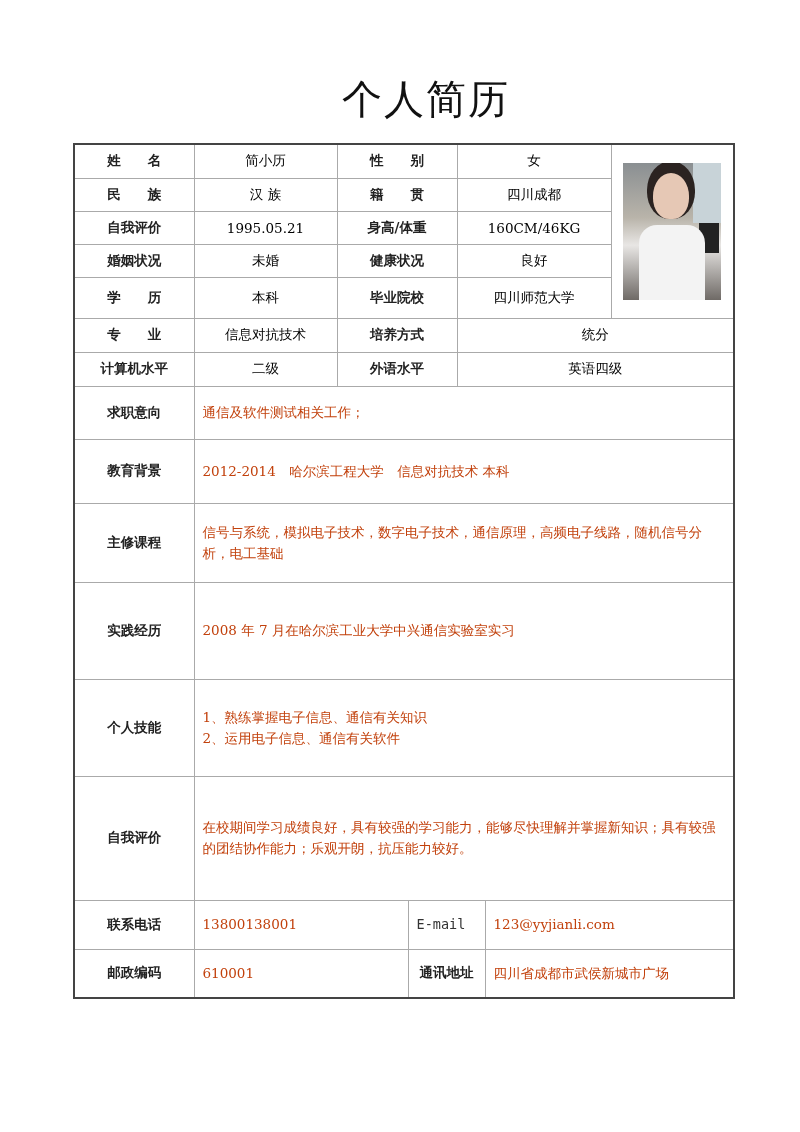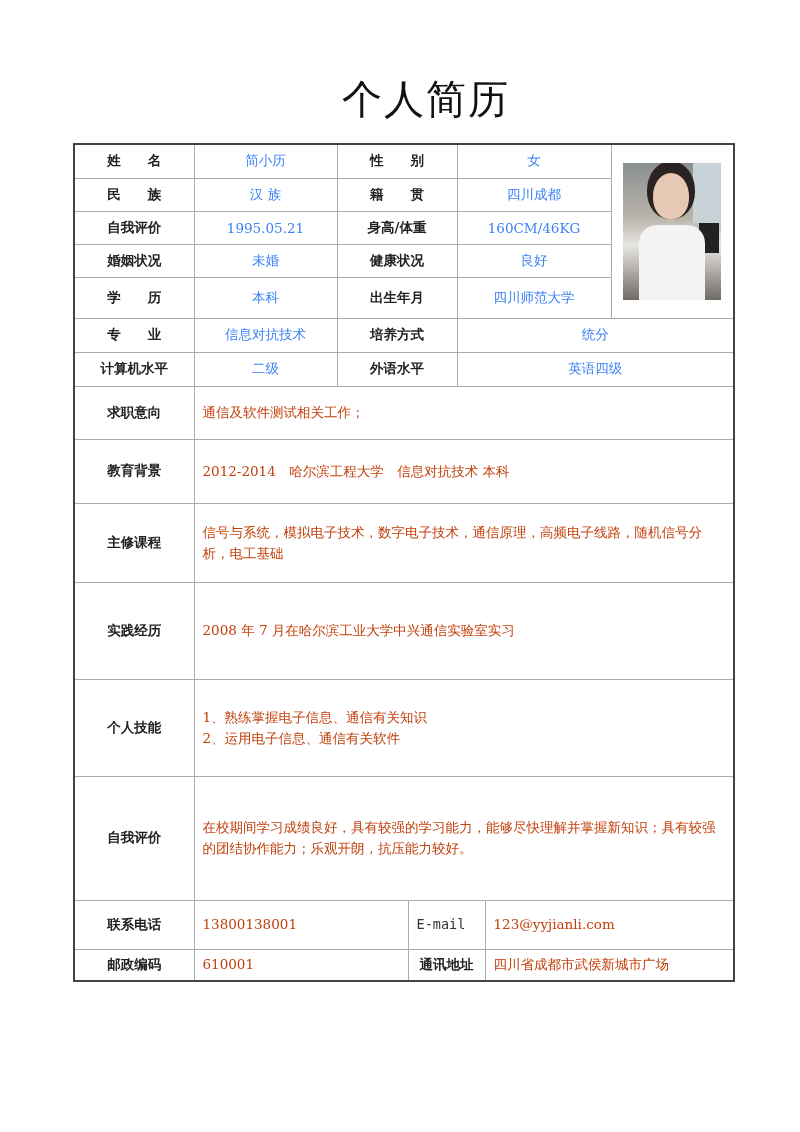--- a/index.html
+++ b/index.html
@@ -1,21 +1,21 @@
 <!DOCTYPE html>
 <html><head>
 <meta charset="utf-8">
 <style>
   html, body { margin:0; padding:0; background:#ffffff; }
   body { width:800px; height:1132px; position:relative; font-family:"DejaVu Serif", serif; color:#333; }
   .title { position:absolute; left:0; top:72px; width:800px; text-align:center; font-family:"DejaVu Sans", sans-serif; font-weight:normal; font-size:40px; color:#111; letter-spacing:2px;padding-left:26px; }
   table.resume { position:absolute; left:73px; top:143px; width:660px; border-collapse:collapse; border:2px solid #444; table-layout:fixed; }
   table.resume td { border:1px solid #aaa; font-size:13.5px; text-align:center; vertical-align:middle; padding:0; }
   td.lbl { font-family:"DejaVu Sans", sans-serif; font-weight:bold; color:#222; font-size:14px; }
-  td.val { color:#3b82f6; }
+  td.val { color:#000000; }
   td.txt { text-align:left !important; padding:0 8px !important; color:#c2410c; line-height:21px; }
   .photo-cell { background:#fff; }
   .photo { width:98px; height:137px; margin:0 auto; background:linear-gradient(180deg,#8a8f92 0%, #b9b4aa 40%, #e8e6e4 60%, #6f6a66 100%); position:relative; overflow:hidden; }
   .photo .head { position:absolute; left:30px; top:10px; width:36px; height:46px; border-radius:50% 50% 45% 45%; background:#e6c8b5; box-shadow:0 -6px 0 6px #2b2321; }
   .photo .shirt { position:absolute; left:16px; top:62px; width:66px; height:75px; border-radius:18px 18px 0 0; background:#f3f3f3; }
   .photo .window { position:absolute; right:0; top:0; width:28px; height:60px; background:#c8d3d8; }
   .photo .monitor { position:absolute; right:2px; top:60px; width:20px; height:30px; background:#222; }
 </style>
 </head>
 <body>
@@ -61,21 +61,21 @@
   </tr>
   <tr style="height:33px">
     <td class="lbl">婚姻状况</td>
     <td class="val">未婚</td>
     <td class="lbl" colspan="2">健康状况</td>
     <td class="val" colspan="2">良好</td>
   </tr>
   <tr style="height:41px">
     <td class="lbl">学　　历</td>
     <td class="val">本科</td>
-    <td class="lbl" colspan="2">出生年月</td>
+    <td class="lbl" colspan="2">毕业院校</td>
     <td class="val" colspan="2">四川师范大学</td>
   </tr>
   <tr style="height:34px">
     <td class="lbl">专　　业</td>
     <td class="val">信息对抗技术</td>
     <td class="lbl" colspan="2">培养方式</td>
     <td class="val" colspan="3">统分</td>
   </tr>
   <tr style="height:34px">
     <td class="lbl">计算机水平</td>
@@ -109,20 +109,20 @@
   <tr style="height:124px">
     <td class="lbl">自我评价</td>
     <td class="txt" colspan="6">在校期间学习成绩良好，具有较强的学习能力，能够尽快理解并掌握新知识；具有较强的团结协作能力；乐观开朗，抗压能力较好。</td>
   </tr>
   <tr style="height:49px">
     <td class="lbl">联系电话</td>
     <td class="txt" colspan="2">13800138001</td>
     <td class="txt" colspan="2" style="font-family:'DejaVu Sans Mono',monospace;color:#333">E-mail</td>
     <td class="txt" colspan="2">123@yyjianli.com</td>
   </tr>
-  <tr style="height:32px">
+  <tr style="height:49px">
     <td class="lbl">邮政编码</td>
     <td class="txt" colspan="2">610001</td>
     <td class="lbl" colspan="2">通讯地址</td>
     <td class="txt" colspan="2">四川省成都市武侯新城市广场</td>
   </tr>
 </tbody>
   </table>
 
 </body></html>

